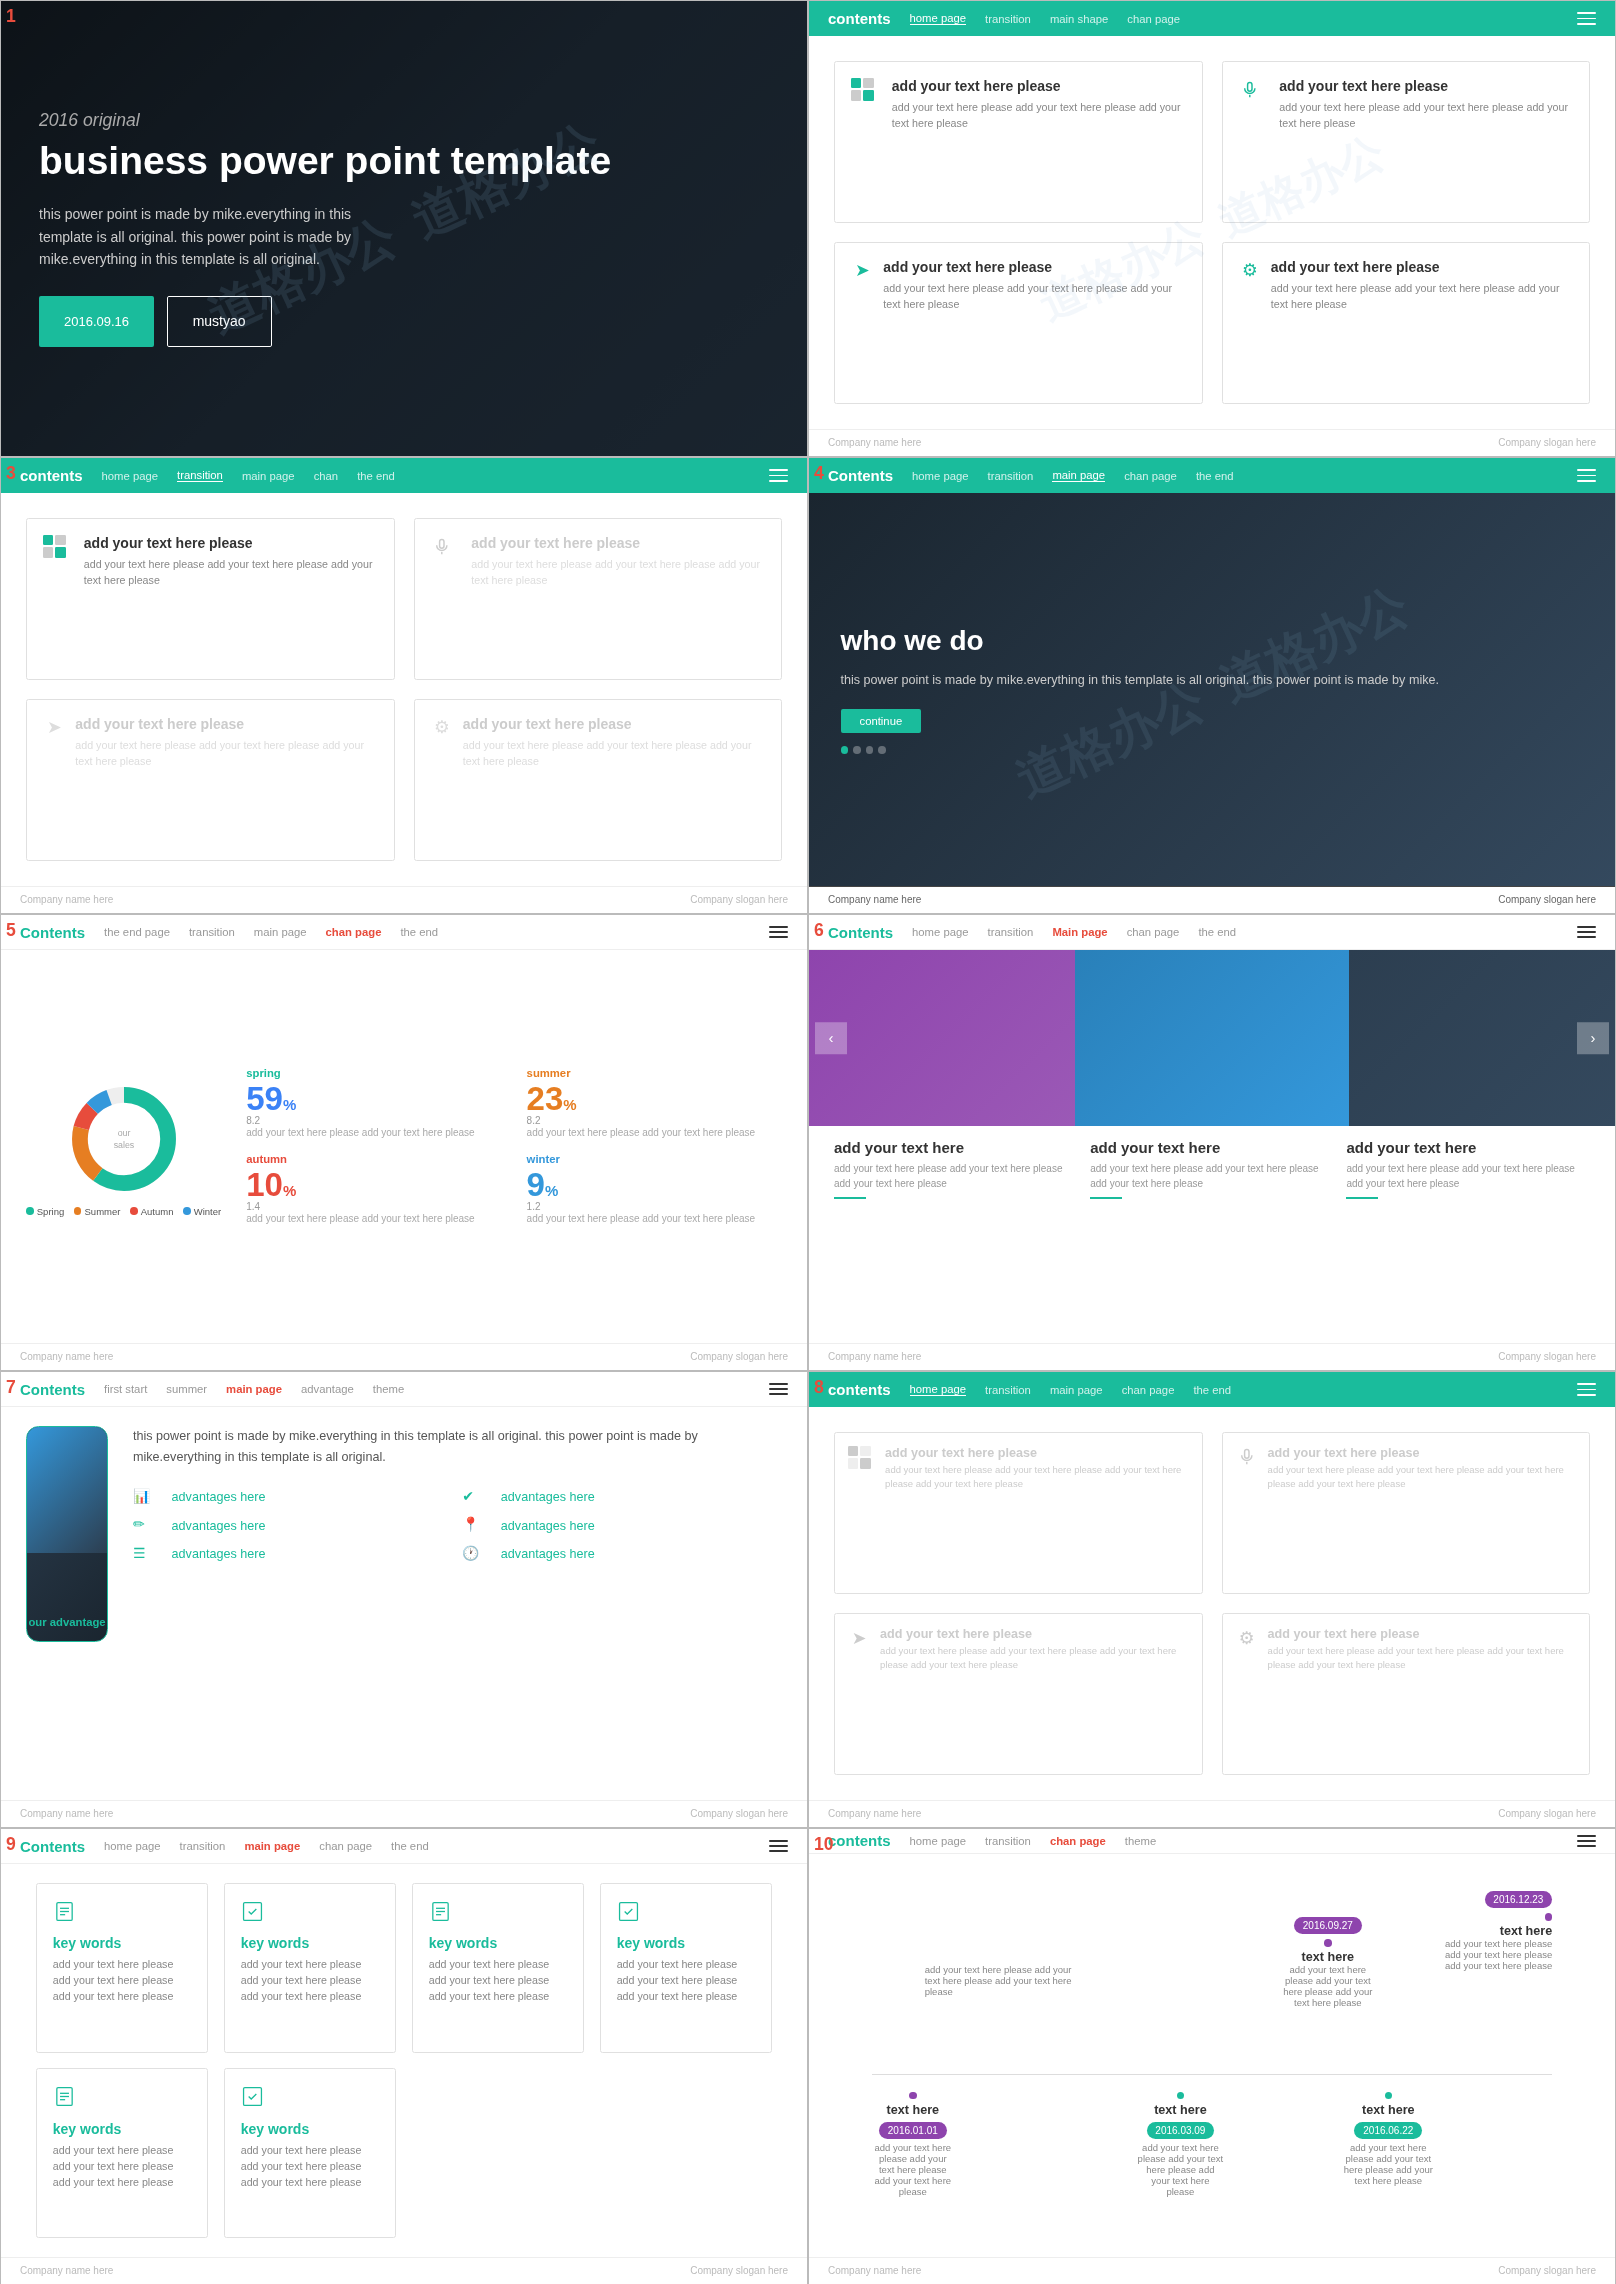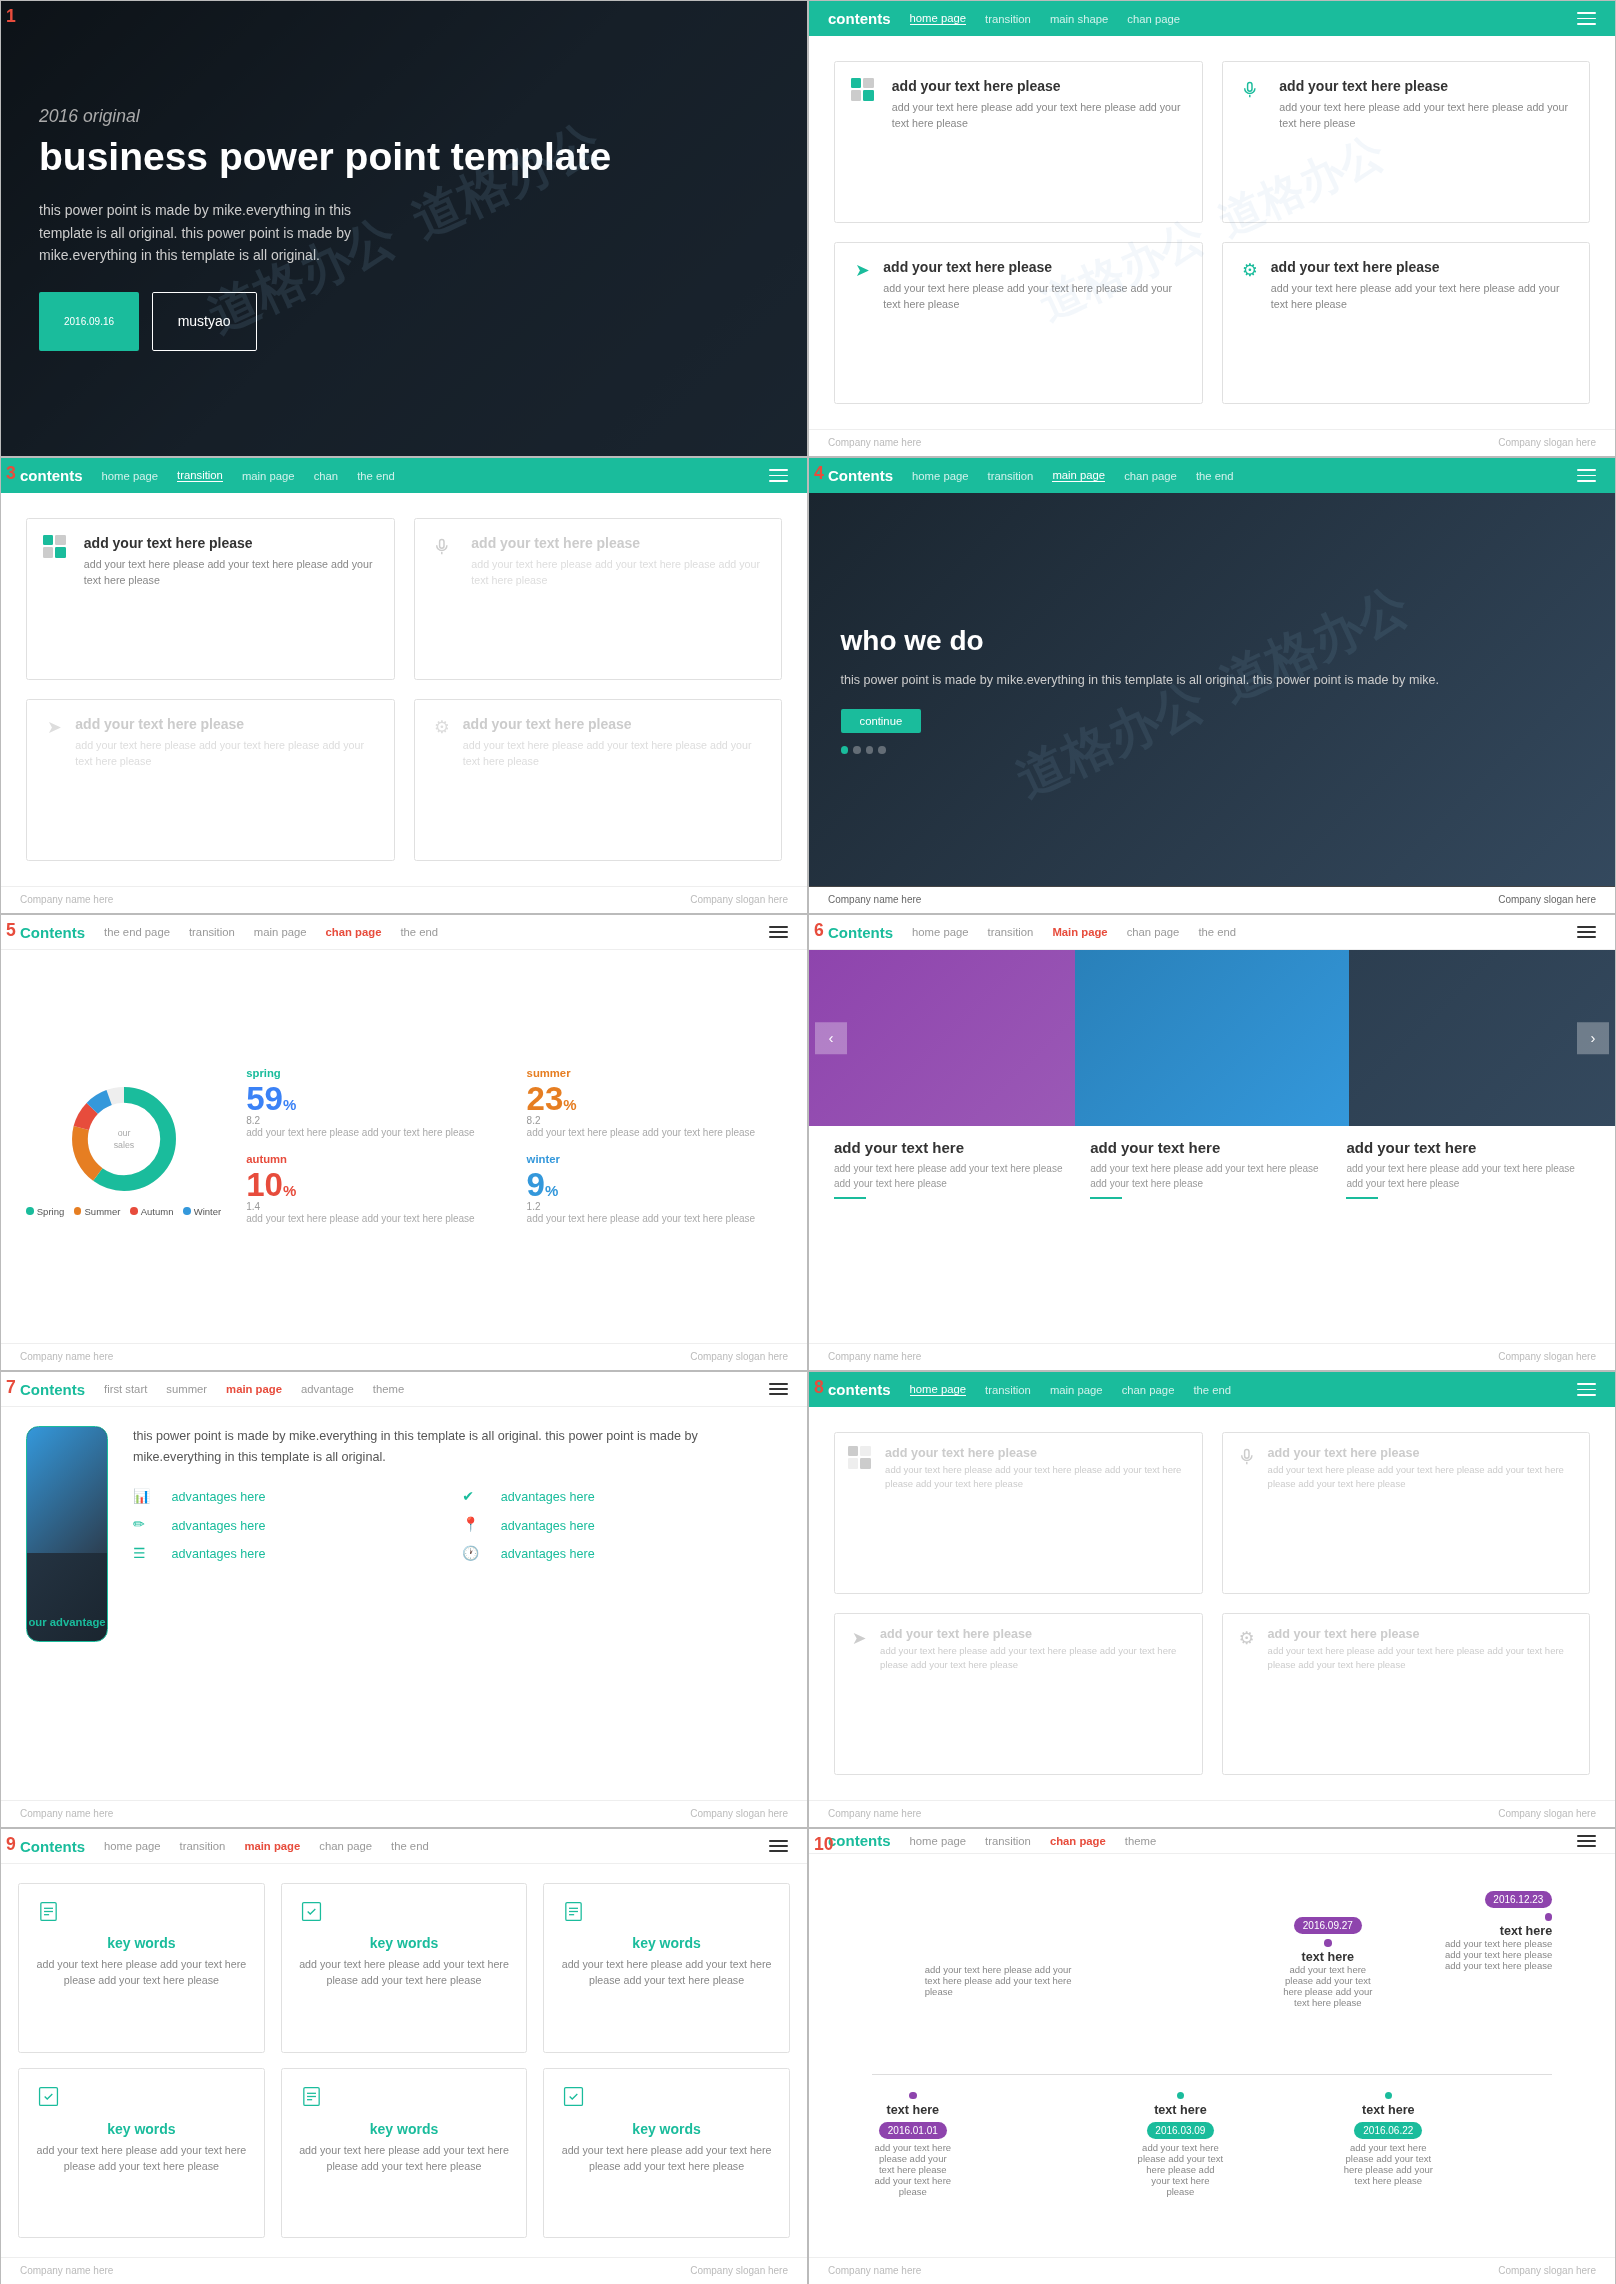--- a/index.html
+++ b/index.html
@@ -37,21 +37,21 @@
       display: flex;
       flex-direction: column;
       justify-content: center;
       padding: 50px 38px;
     }
     .slide-1-content { position: relative; z-index: 2; }
     .slide-1-year { color: #aaa; font-size: 17.6px; margin-bottom: 6.3px; font-style: italic; }
     .slide-1-title { color: #fff; font-size: 39px; font-weight: bold; margin-bottom: 19px; line-height: 1.2; }
     .slide-1-desc { color: #ccc; font-size: 14px; line-height: 1.6; max-width: 315px; margin-bottom: 25px; }
     .slide-1-buttons { display: flex; gap: 12.6px; }
-    .btn-teal { background: #1abc9c; color: #fff; padding: 24px 25px; font-size: 10px; border: none; border-radius: 1.9px; cursor: pointer; }
+    .btn-teal { background: #1abc9c; color: #fff; padding: 18px 25px; font-size: 13px; border: none; border-radius: 1.9px; cursor: pointer; }
     .btn-outline { background: transparent; color: #fff; padding: 8.8px 25px; font-size: 14px; border: 1.3px solid #fff; border-radius: 1.9px; cursor: pointer; }
     
     
     .slide-2 {
       background: #fff;
       height: 457px;
       display: flex;
       flex-direction: column;
     }
     .slide-nav {
@@ -149,21 +149,21 @@
     .slide-8-nav { background: #1abc9c; display: flex; align-items: center; padding: 0 19px; height: 35px; gap: 19px; }
     .slide-8-body { flex: 1; padding: 25px; display: grid; grid-template-columns: 1fr 1fr; grid-template-rows: 1fr 1fr; gap: 19px; }
     .s8-card { border: 0.6px solid #e0e0e0; border-radius: 2.5px; padding: 12.6px; display: flex; gap: 9.5px; }
     .s8-icon { width: 28px; height: 28px; flex-shrink: 0; }
     .s8-text h4 { font-size: 12.6px; font-weight: bold; color: #ccc; margin-bottom: 3.8px; }
     .s8-text p { font-size: 9.5px; color: #ccc; line-height: 1.4; }
     
     
     .slide-9 { background: #fff; height: 457px; display: flex; flex-direction: column; }
     .slide-9-nav { background: #fff; border-bottom: 0.6px solid #eee; display: flex; align-items: center; padding: 0 19px; height: 35px; gap: 19px; }
-    .slide-9-body { flex: 1; padding: 19px 17px; display: grid; grid-template-columns: 1fr 1fr 1fr; grid-template-rows: 1fr 1fr; gap: 15.8px; text-align: center; }
+    .slide-9-body { flex: 1; padding: 19px 35px; display: grid; grid-template-columns: 1fr 1fr 1fr 1fr; grid-template-rows: 1fr 1fr; gap: 15.8px; }
     .s9-card { border: 0.9px solid #e0e0e0; border-radius: 2.5px; padding: 15.8px; }
     .s9-card-icon { width: 28px; height: 28px; margin-bottom: 7.6px; }
     .s9-card h4 { font-size: 14px; font-weight: bold; color: #1abc9c; margin-bottom: 5px; }
     .s9-card p { font-size: 10.7px; color: #888; line-height: 1.5; }
     
     
     .slide-10 { background: #fff; height: 457px; display: flex; flex-direction: column; }
     .slide-10-nav { background: #fff; border-bottom: 0.6px solid #eee; display: flex; align-items: center; padding: 0 19px; height: 35px; gap: 19px; }
     .slide-10-body { flex: 1; padding: 19px 25px; position: relative; }
     

